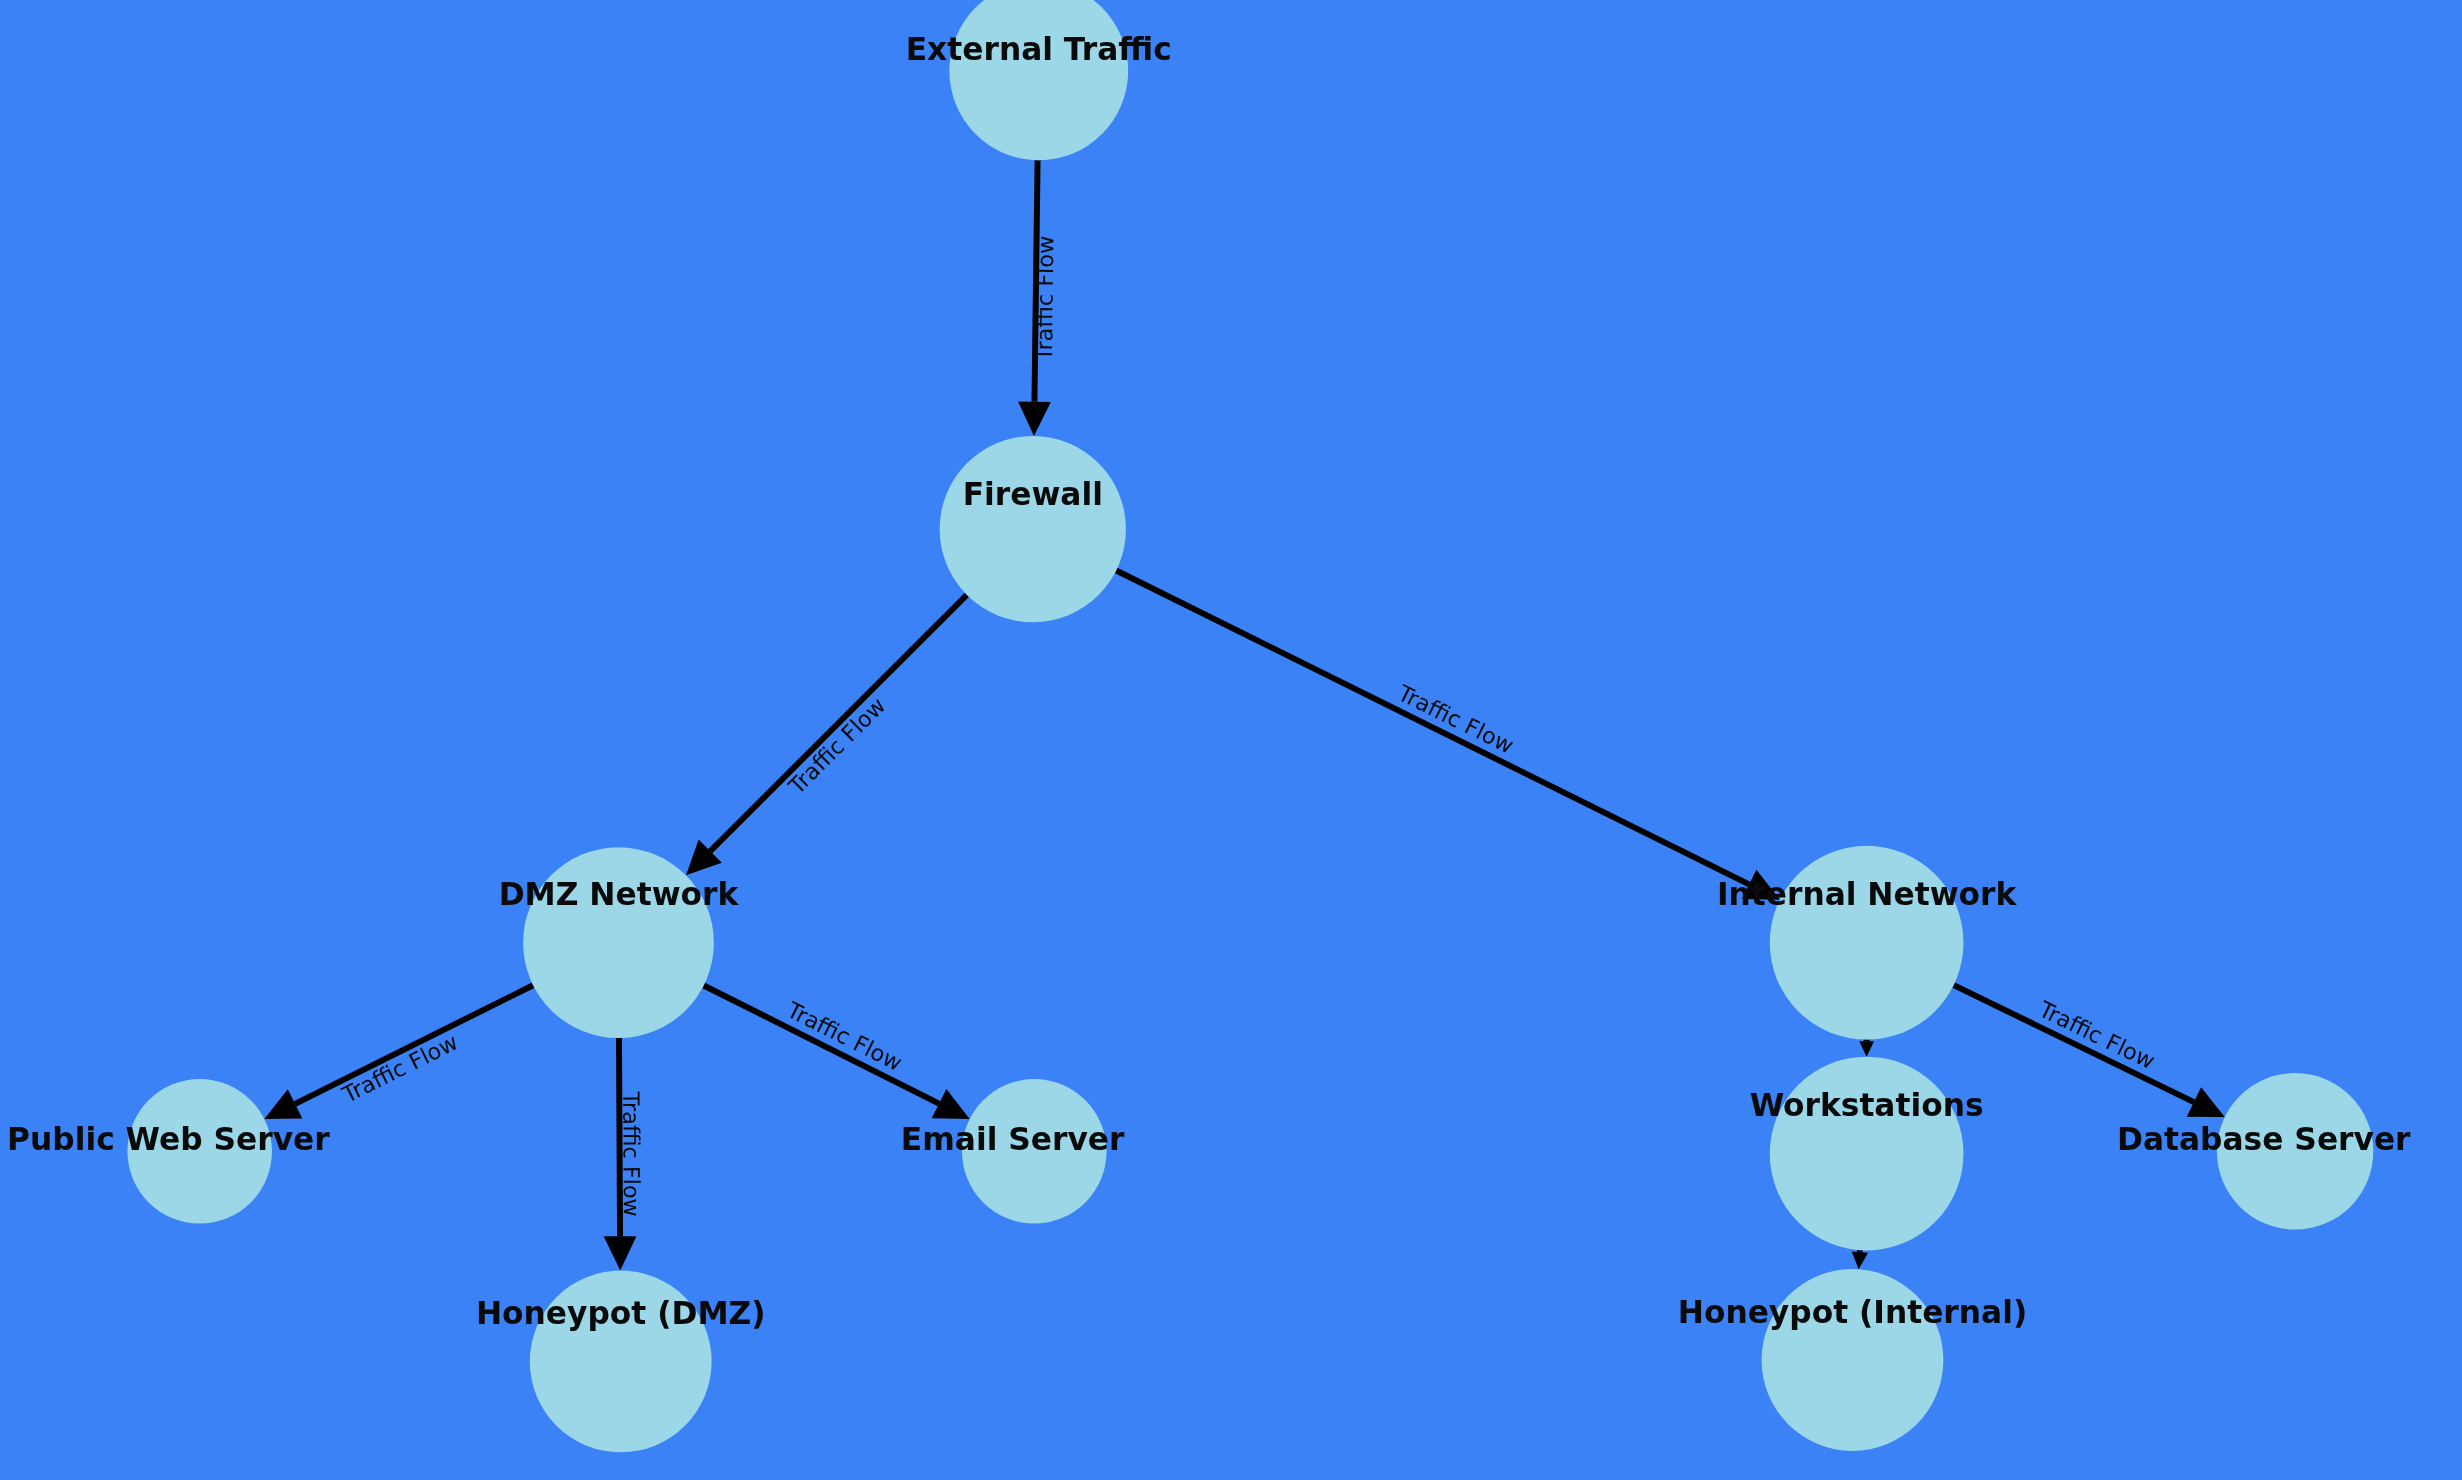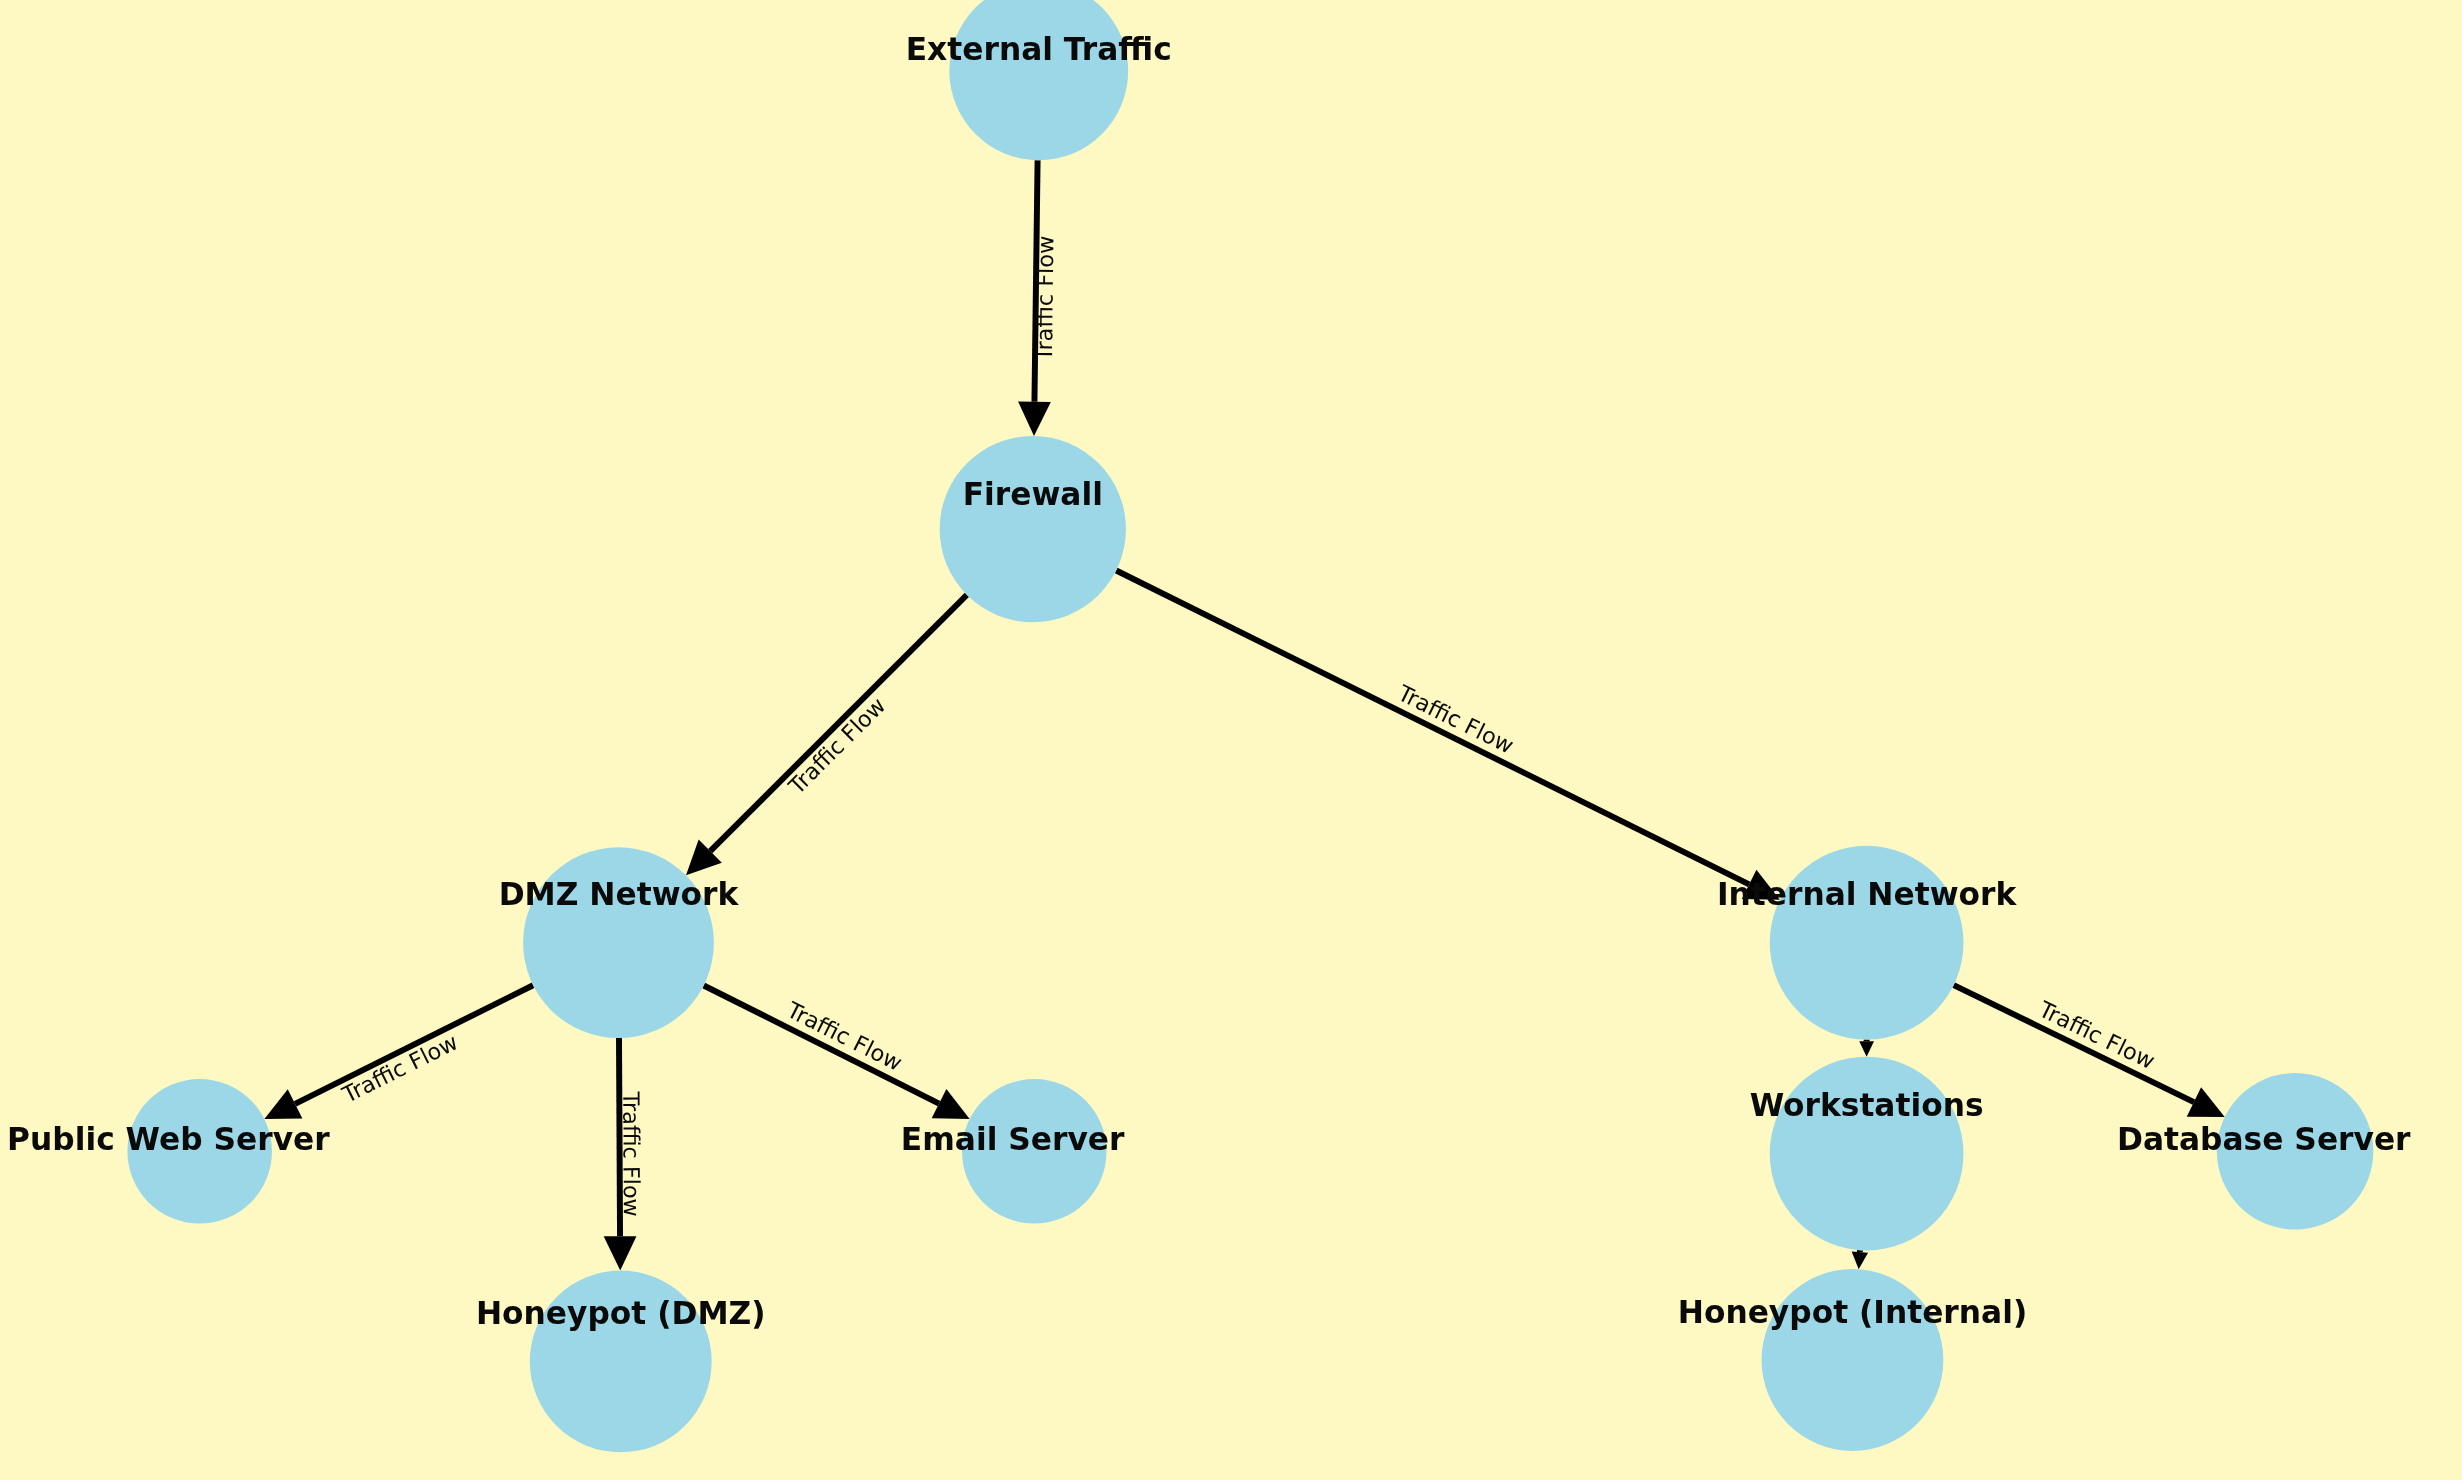--- a/index.html
+++ b/index.html
@@ -8,21 +8,21 @@
     padding: 0;
     background: #ffffff;
   }
   body {
     font-family: "DejaVu Sans", sans-serif;
   }
   #diagram-root {
     position: relative;
     width: 2462px;
     height: 1480px;
-    background: #fef9c3;
+    background: #3b82f6;
     overflow: hidden;
   }
   #graph-svg {
     position: absolute;
     left: 0;
     top: 0;
     width: 2462px;
     height: 1480px;
   }
   .node-circle {

